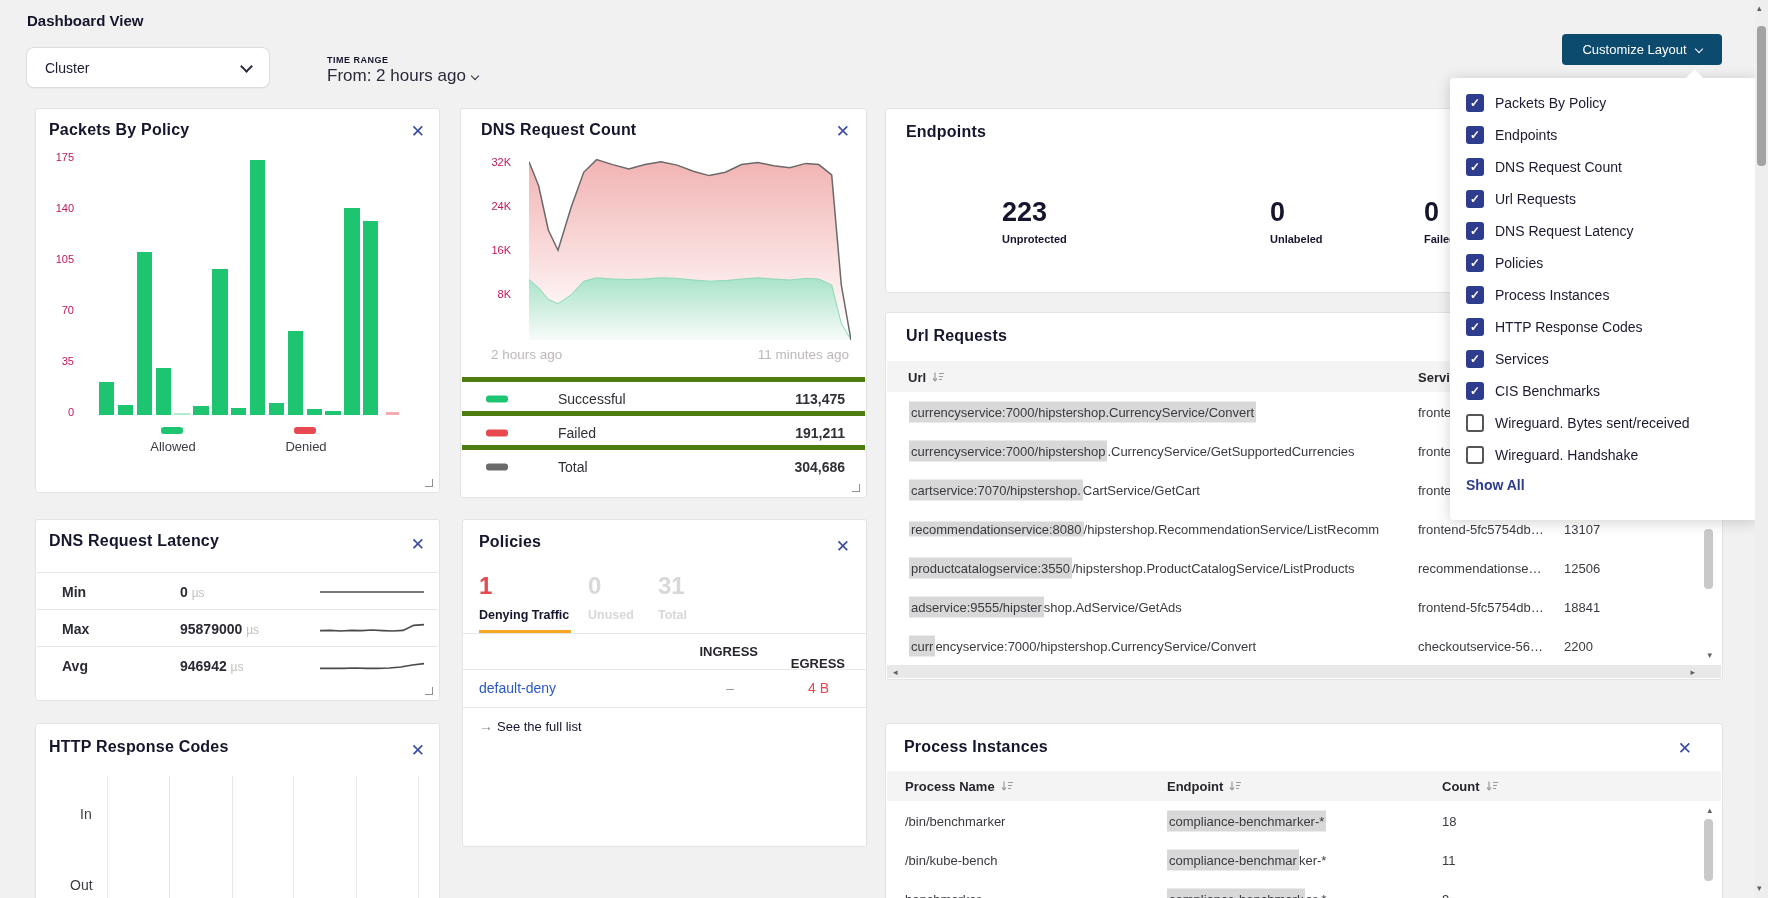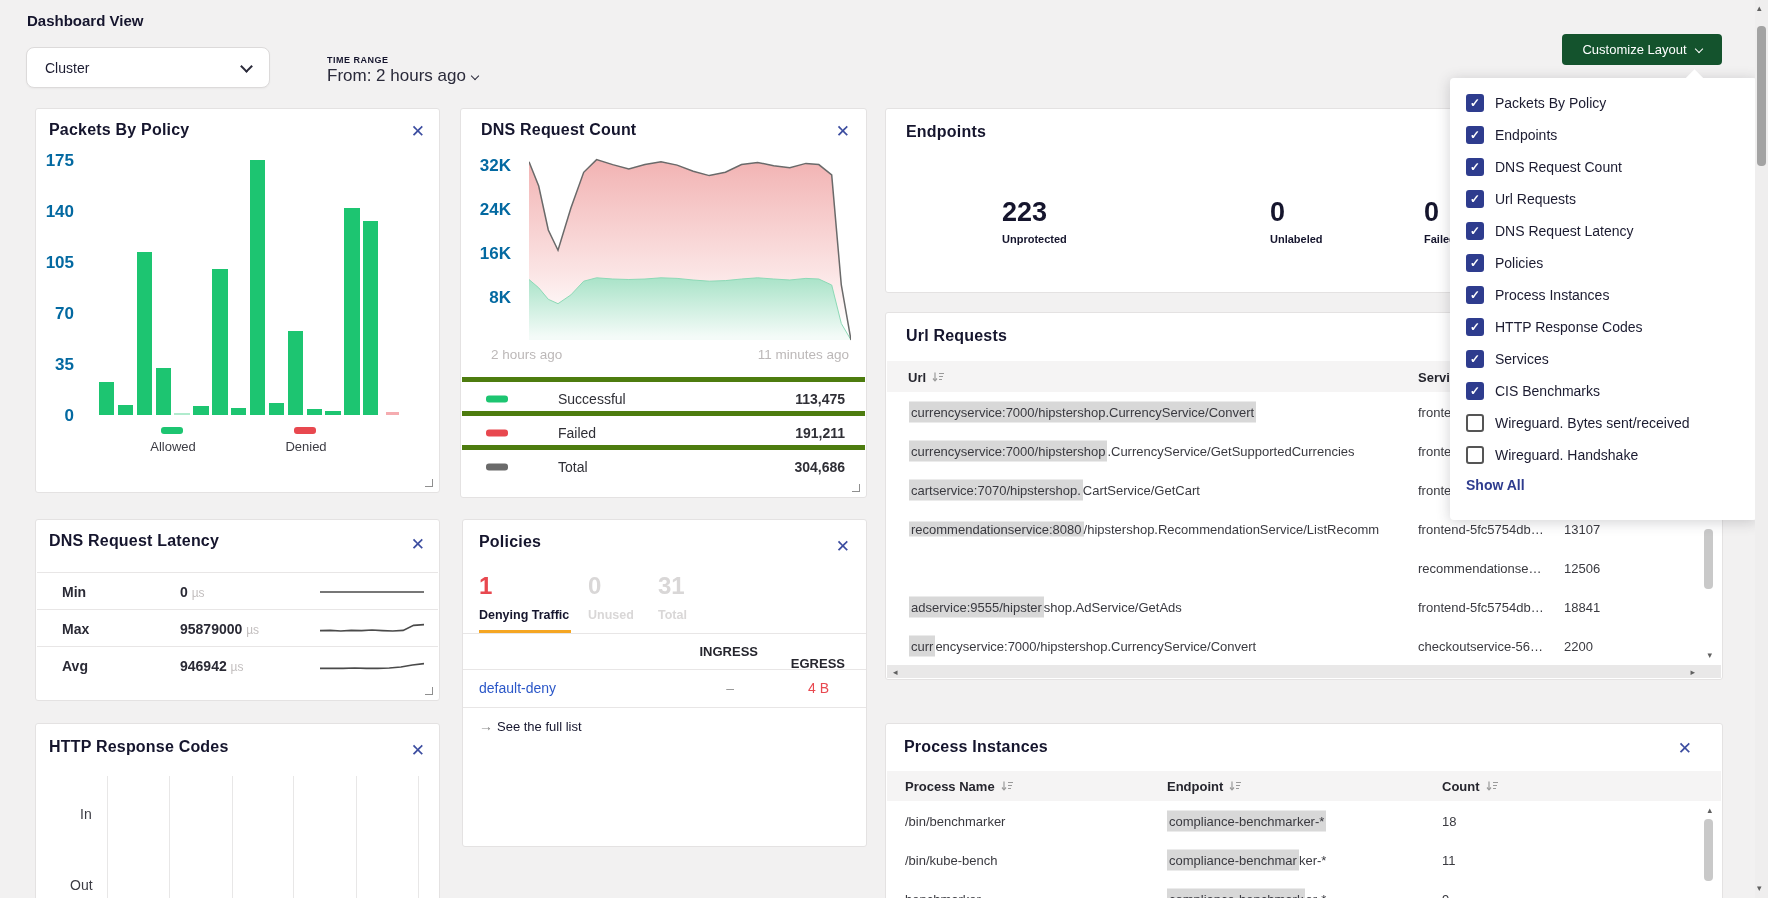--- a/index.html
+++ b/index.html
@@ -12,21 +12,21 @@
   .grip{position:absolute;right:6px;bottom:5px;width:7px;height:7px;border-right:1px solid #8f8f8f;border-bottom:1px solid #8f8f8f}
 
   
   .page-title{position:absolute;left:27px;top:12px;font-size:15px;font-weight:bold}
   .select{position:absolute;left:26px;top:47px;width:244px;height:41px;background:#fff;border:1px solid #dcdada;border-radius:8px;box-sizing:border-box;display:flex;align-items:center;padding:0 18px;font-size:14px;color:#1b1b30;box-shadow:0 1px 2px rgba(0,0,0,.04);cursor:pointer}
   .chev{width:7px;height:7px;border-left:2px solid #2a2a3a;border-bottom:2px solid #2a2a3a;transform:rotate(-45deg);display:inline-block;margin-left:auto;margin-top:-3px}
   .chev.sm{width:5px;height:5px;border-width:1.5px;margin:0 0 2px 6px}
   .chev.white{border-color:#fff}
   .tr-label{position:absolute;left:327px;top:55px;font-size:9px;font-weight:bold;letter-spacing:.5px;color:#15152d}
   .tr-value{position:absolute;left:327px;top:66px;font-size:17px;color:#2a2a3a;cursor:pointer}
-  .btn{position:absolute;left:1562px;top:34px;width:160px;height:31px;background:#14532d;border-radius:4px;color:#fff;font-size:13px;display:flex;align-items:center;justify-content:center;gap:9px;cursor:pointer}
+  .btn{position:absolute;left:1562px;top:34px;width:160px;height:31px;background:#0c4a6e;border-radius:4px;color:#fff;font-size:13px;display:flex;align-items:center;justify-content:center;gap:9px;cursor:pointer}
 
   
   .menu{position:absolute;left:1450px;top:78px;width:307px;height:442px;background:#fff;border-radius:4px;box-shadow:0 2px 14px rgba(50,50,60,.22);z-index:50}
   .menu .caret{position:absolute;left:238px;top:-6px;width:13px;height:13px;background:#fff;transform:rotate(45deg)}
   .mi{display:flex;align-items:center;height:32px;padding:0 16px;cursor:pointer}
   .menu-items{padding-top:9px}
   .cb{width:18px;height:18px;border-radius:3px;box-sizing:border-box;border:2px solid #555;background:#fff;display:flex;align-items:center;justify-content:center;font-size:12px;color:#fff;flex:0 0 18px}
   .cb.on{background:#2e3c8e;border-color:#2e3c8e;font-weight:bold}
   .mi span.lbl{margin-left:11px;font-size:14px;color:#1b1b30;white-space:nowrap}
   .show-all{position:absolute;left:16px;top:399px;font-size:14px;font-weight:bold;color:#2e3c8e;cursor:pointer}
@@ -64,21 +64,21 @@
   .link{color:#2b57c8;cursor:pointer}
 
   
   .vsb-track{position:absolute;right:0;top:0;width:13px;height:898px;background:#efeeee;z-index:60}
   .vsb-thumb{position:absolute;left:2px;width:9px;border-radius:4px;background:#a3a3a3}
   .sb-arrow{position:absolute;font-size:9px;color:#606060;line-height:1}
   .hsb{position:absolute;height:13px;background:#e9e8e8}
   .tsb-thumb{position:absolute;width:9px;border-radius:4px;background:#c9c9c9}
 
   .axis-gray{color:#bcb8b8;font-size:13.5px;position:absolute;white-space:nowrap}
-  .tick{position:absolute;right:0;font-size:17px;font-weight:bold;color:#0369a1;white-space:nowrap}
+  .tick{position:absolute;right:0;font-size:11px;font-weight:normal;color:#be185d;white-space:nowrap}
   .gline{position:absolute;top:52px;bottom:0;width:1px;background:#e8e7e7}
   .bar{position:absolute;bottom:0}
 </style>
 </head>
 <body>
 
 <div id="app">
 
   <div class="page-title">Dashboard View</div>
   <div class="select">
@@ -230,20 +230,21 @@
       <span class="tcell" style="left:22px"><span class="hl">cartservice:7070/hipstershop.</span><span>CartService/GetCart</span></span>
       <span class="tcell" style="left:531px">frontend-5fc5754db…</span>
       <span class="tcell" style="left:677px"></span>
     </div>
     <div class="trow" style="top:196px">
       <span class="tcell" style="left:22px;max-width:500px;overflow:hidden"><span class="hl">recommendationservice:8080</span><span>/hipstershop.RecommendationService/ListRecomm</span></span>
       <span class="tcell" style="left:531px">frontend-5fc5754db…</span>
       <span class="tcell" style="left:677px">13107</span>
     </div>
     <div class="trow" style="top:235px">
+      <span class="tcell" style="left:22px"><span class="hl">productcatalogservice:3550</span><span>/hipstershop.ProductCatalogService/ListProducts</span></span>
       <span class="tcell" style="left:531px">recommendationse…</span>
       <span class="tcell" style="left:677px">12506</span>
     </div>
     <div class="trow" style="top:274px">
       <span class="tcell" style="left:22px"><span class="hl">adservice:9555/hipster</span><span>shop.AdService/GetAds</span></span>
       <span class="tcell" style="left:531px">frontend-5fc5754db…</span>
       <span class="tcell" style="left:677px">18841</span>
     </div>
     <div class="trow" style="top:313px">
       <span class="tcell" style="left:22px"><span class="hl">curr</span><span>encyservice:7000/hipstershop.CurrencyService/Convert</span></span>

